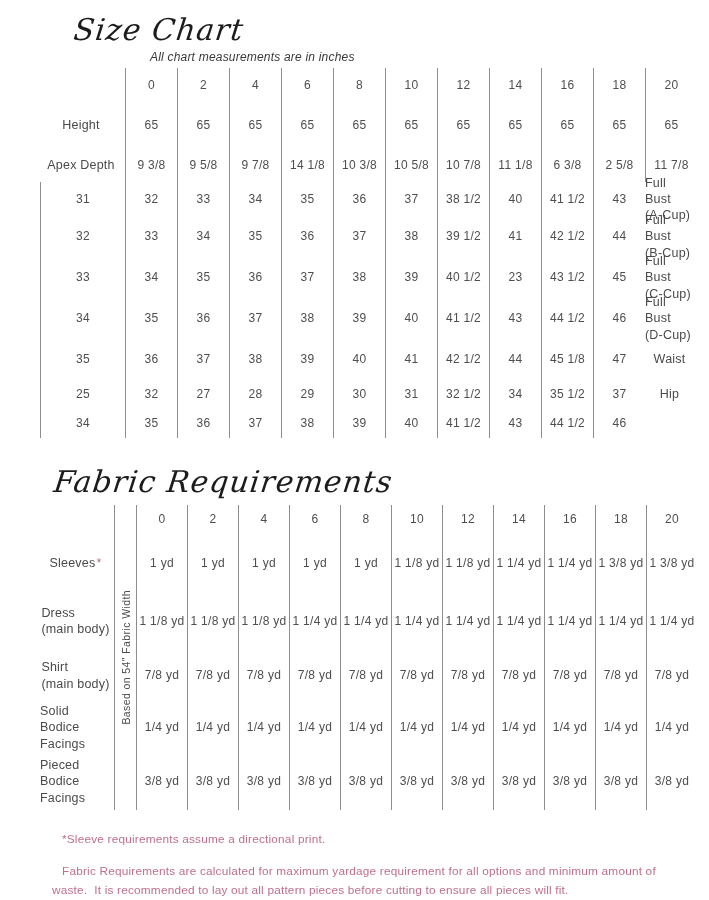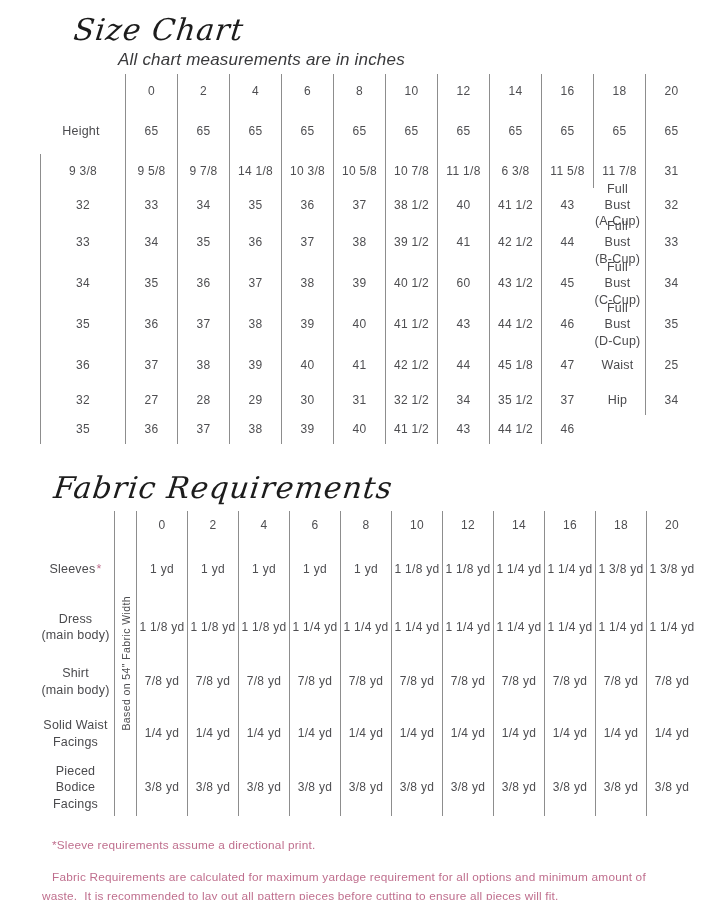--- a/index.html
+++ b/index.html
@@ -21,23 +21,23 @@
     display:inline-block;
     transform:skewX(-7deg);
     letter-spacing:1px;
     margin:0;
   }
   .title-wrap-1 { padding-left:34px; }
   .title-wrap-2 { padding-left:14px; margin-top:26px; }
 
   .subtitle {
     font-style:italic;
-    font-size:17px;
+    font-size:12px;
     color:#39393b;
-    margin:3px 0 4px 44px;
+    margin:3px 0 4px 76px;
     letter-spacing:0.2px;
   }
 
   
   .sc-table {
     display:grid;
     grid-template-columns:85px repeat(11,52px);
     grid-template-rows:34px 46px 34px 34px 41px 41px 41px 41px 29px 29px;
   }
   .fr-table {
@@ -55,21 +55,20 @@
     letter-spacing:0.3px;
     line-height:1.25;
     padding:0 2px;
     box-sizing:border-box;
     color:#4e4e51;
   }
   .hdr { font-size:12px; color:#4e4e51; }
   .lab {
     height:100%;
     display:flex; align-items:center; justify-content:center;
-    text-align:center;
     white-space:pre-line;
     font-size:12.5px;
     letter-spacing:0.2px;
     line-height:1.3;
     color:#4a4a4d;
     padding-right:3px;
     box-sizing:border-box;
   }
   .corner { border:none; }
   .marker { color:#bf6e8d; margin-left:1px; }
@@ -85,21 +84,21 @@
     writing-mode:vertical-rl;
     transform:rotate(180deg);
     font-size:10.5px;
     letter-spacing:0.4px;
     color:#4e4e51;
     white-space:nowrap;
   }
 
   
   .footnotes { margin-top:20px; color:#bf6e8d; font-size:11.8px; line-height:1.55; letter-spacing:0.2px; padding-right:14px; }
-  .footnotes p { margin:2px; }
+  .footnotes p { margin:12px; }
   .note-1 { padding-left:10px; margin-bottom:14px !important; }
   .note-2 { text-indent:10px; white-space:pre-wrap; }
 </style>
 </head>
 <body>
 
 <div class="page">
 
   <div class="title-wrap-1">
     <h1 class="script-title">Size Chart</h1>
@@ -124,30 +123,31 @@
       <div class="cell">65</div>
       <div class="cell">65</div>
       <div class="cell">65</div>
       <div class="cell">65</div>
       <div class="cell">65</div>
       <div class="cell">65</div>
       <div class="cell">65</div>
       <div class="cell">65</div>
       <div class="cell">65</div>
       <div class="cell">65</div>
+      <div class="lab">Apex Depth</div>
       <div class="cell">9 3/8</div>
       <div class="cell">9 5/8</div>
       <div class="cell">9 7/8</div>
       <div class="cell">14 1/8</div>
       <div class="cell">10 3/8</div>
       <div class="cell">10 5/8</div>
       <div class="cell">10 7/8</div>
       <div class="cell">11 1/8</div>
       <div class="cell">6 3/8</div>
-      <div class="cell">11 5/8</div>
+      <div class="cell">2 5/8</div>
       <div class="cell">11 7/8</div>
       <div class="cell">31</div>
       <div class="cell">32</div>
       <div class="cell">33</div>
       <div class="cell">34</div>
       <div class="cell">35</div>
       <div class="cell">36</div>
       <div class="cell">37</div>
       <div class="cell">38 1/2</div>
       <div class="cell">40</div>
@@ -169,21 +169,21 @@
       <div class="lab">Full Bust
 (B-Cup)</div>
       <div class="cell">33</div>
       <div class="cell">34</div>
       <div class="cell">35</div>
       <div class="cell">36</div>
       <div class="cell">37</div>
       <div class="cell">38</div>
       <div class="cell">39</div>
       <div class="cell">40 1/2</div>
-      <div class="cell">60</div>
+      <div class="cell">23</div>
       <div class="cell">43 1/2</div>
       <div class="cell">45</div>
       <div class="lab">Full Bust
 (C-Cup)</div>
       <div class="cell">34</div>
       <div class="cell">35</div>
       <div class="cell">36</div>
       <div class="cell">37</div>
       <div class="cell">38</div>
       <div class="cell">39</div>
@@ -282,21 +282,21 @@
       <div class="cell">7/8 yd</div>
       <div class="cell">7/8 yd</div>
       <div class="cell">7/8 yd</div>
       <div class="cell">7/8 yd</div>
       <div class="cell">7/8 yd</div>
       <div class="cell">7/8 yd</div>
       <div class="cell">7/8 yd</div>
       <div class="cell">7/8 yd</div>
       <div class="cell">7/8 yd</div>
       <div class="cell">7/8 yd</div>
-      <div class="lab"><span>Solid Waist
+      <div class="lab"><span>Solid Bodice
 Facings</span></div>
       <div class="cell">1/4 yd</div>
       <div class="cell">1/4 yd</div>
       <div class="cell">1/4 yd</div>
       <div class="cell">1/4 yd</div>
       <div class="cell">1/4 yd</div>
       <div class="cell">1/4 yd</div>
       <div class="cell">1/4 yd</div>
       <div class="cell">1/4 yd</div>
       <div class="cell">1/4 yd</div>

